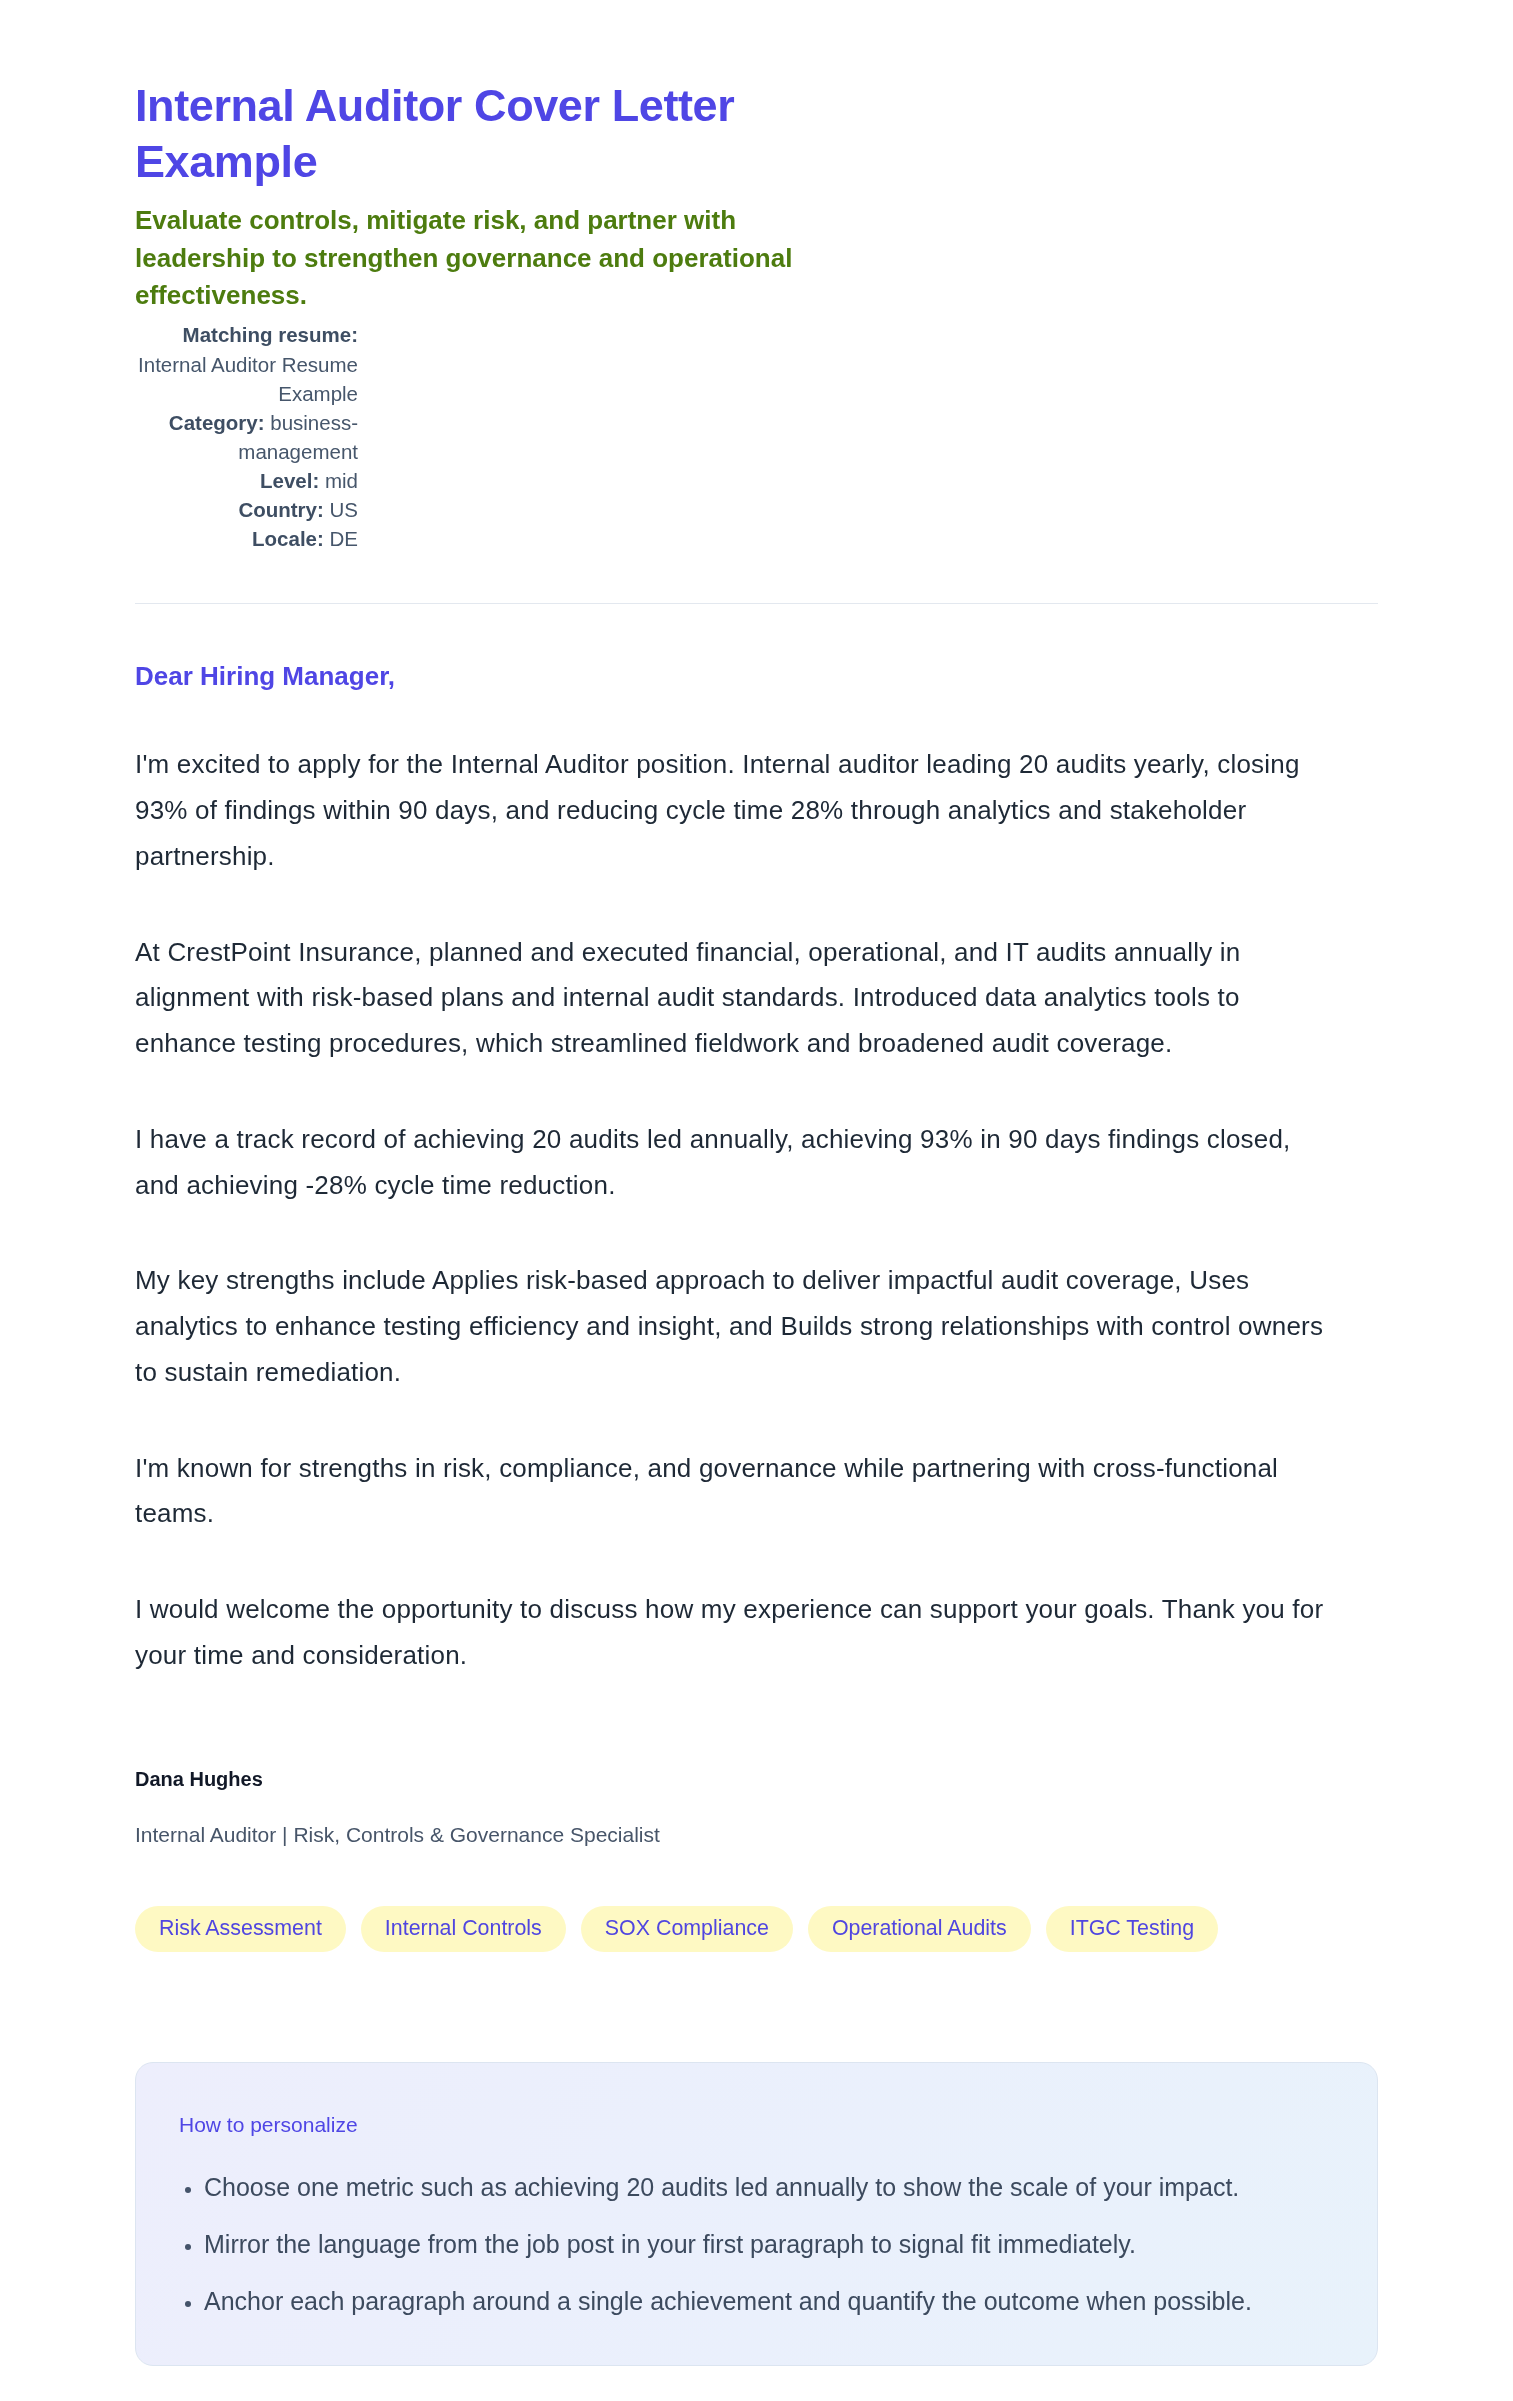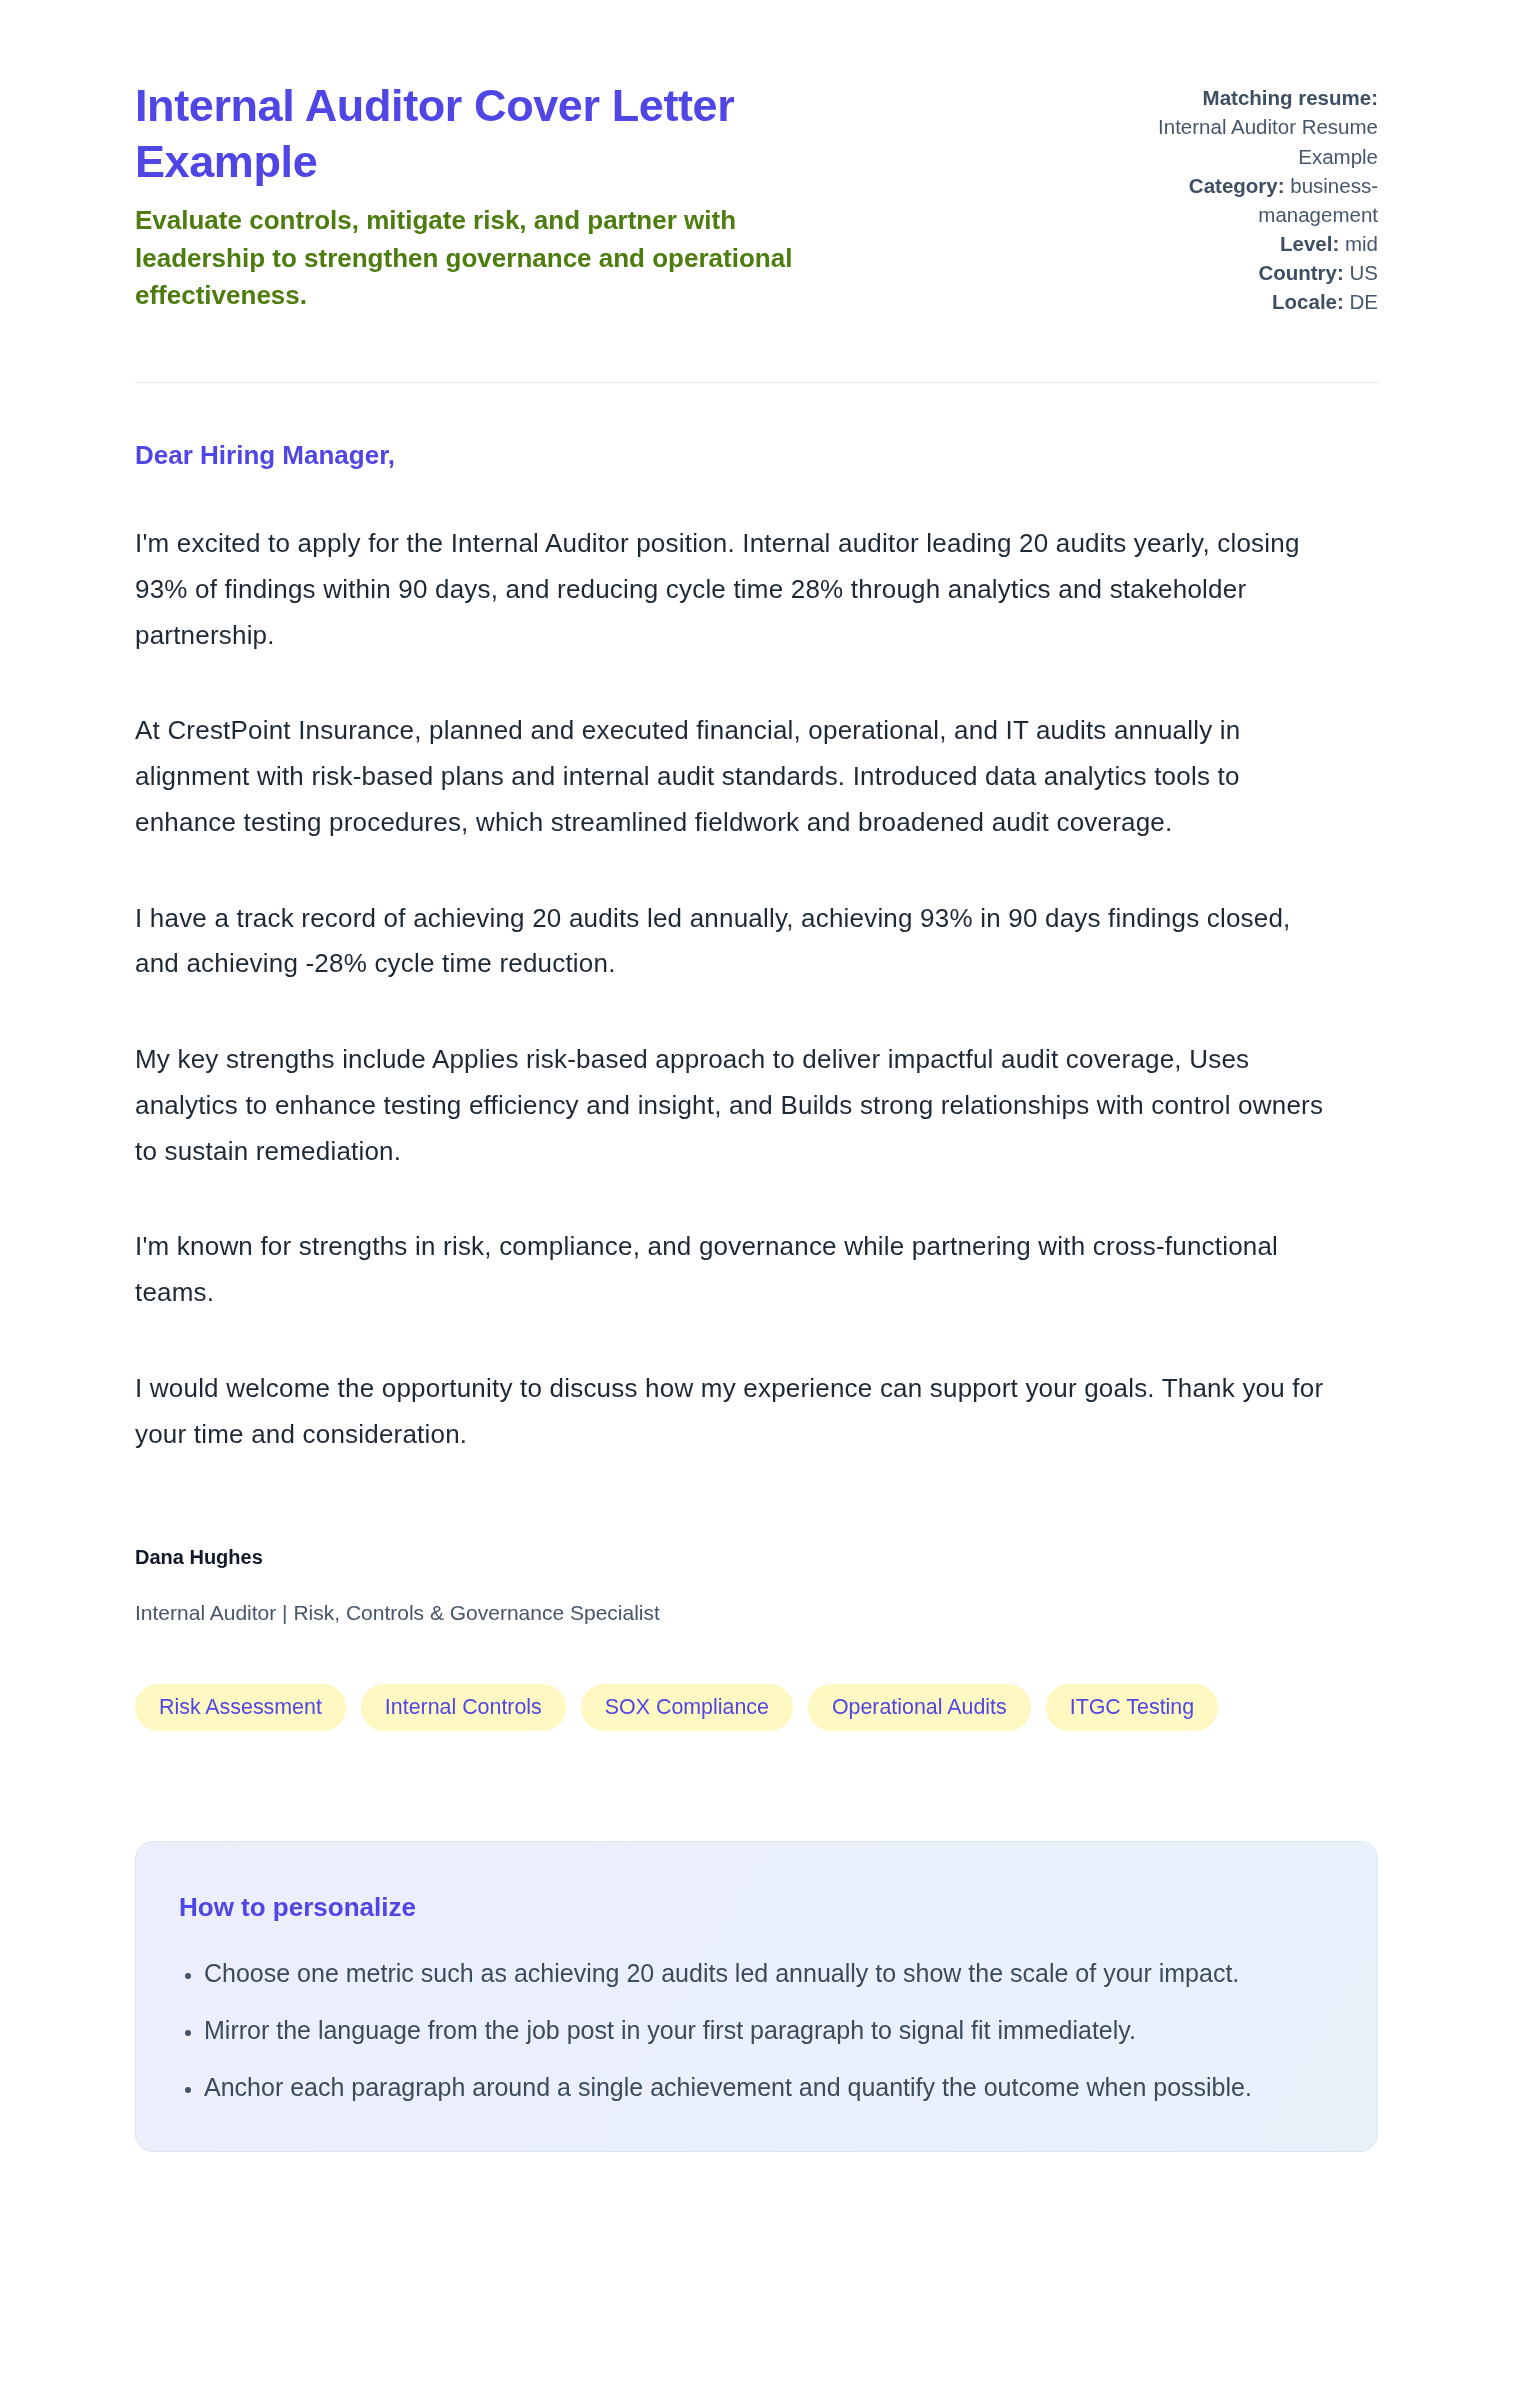--- a/index.html
+++ b/index.html
@@ -15,22 +15,23 @@
     width: 1513px;
     min-height: 2401px;
     padding: 78px 135px 0 135px;
   }
 
   
   .header {
     display: flex;
     justify-content: space-between;
     align-items: flex-start;
-    padding-bottom: 66px;
+    padding-bottom: 50px;
     border-bottom: 1.8px solid #e3e8ef;
+    flex-direction: column;
   }
   .header-left { flex: 1 1 auto; }
   .page-title {
     max-width: 765px;
     font-size: 45px;
     line-height: 1.24;
     font-weight: 700;
     color: #4f46e5;
     letter-spacing: -0.4px;
   }
@@ -105,22 +106,22 @@
   
   .tips-card {
     margin-top: 110px;
     max-width: 1243px;
     border-radius: 18px;
     border: 0.9px solid #dce5f1;
     background: linear-gradient(120deg, #edeefc 0%, #eaf0fc 55%, #e8f2fb 100%);
     padding: 50px 50px 41px 43px;
   }
   .tips-title {
-    font-size: 26px;
-    font-weight: 700;
+    font-size: 21px;
+    font-weight: 400;
     color: #4f46e5;
   }
   .tips-list {
     margin-top: 27px;
     padding-left: 25px;
     list-style: disc;
   }
   .tips-list li {
     max-width: 1095px;
     font-size: 25px;

